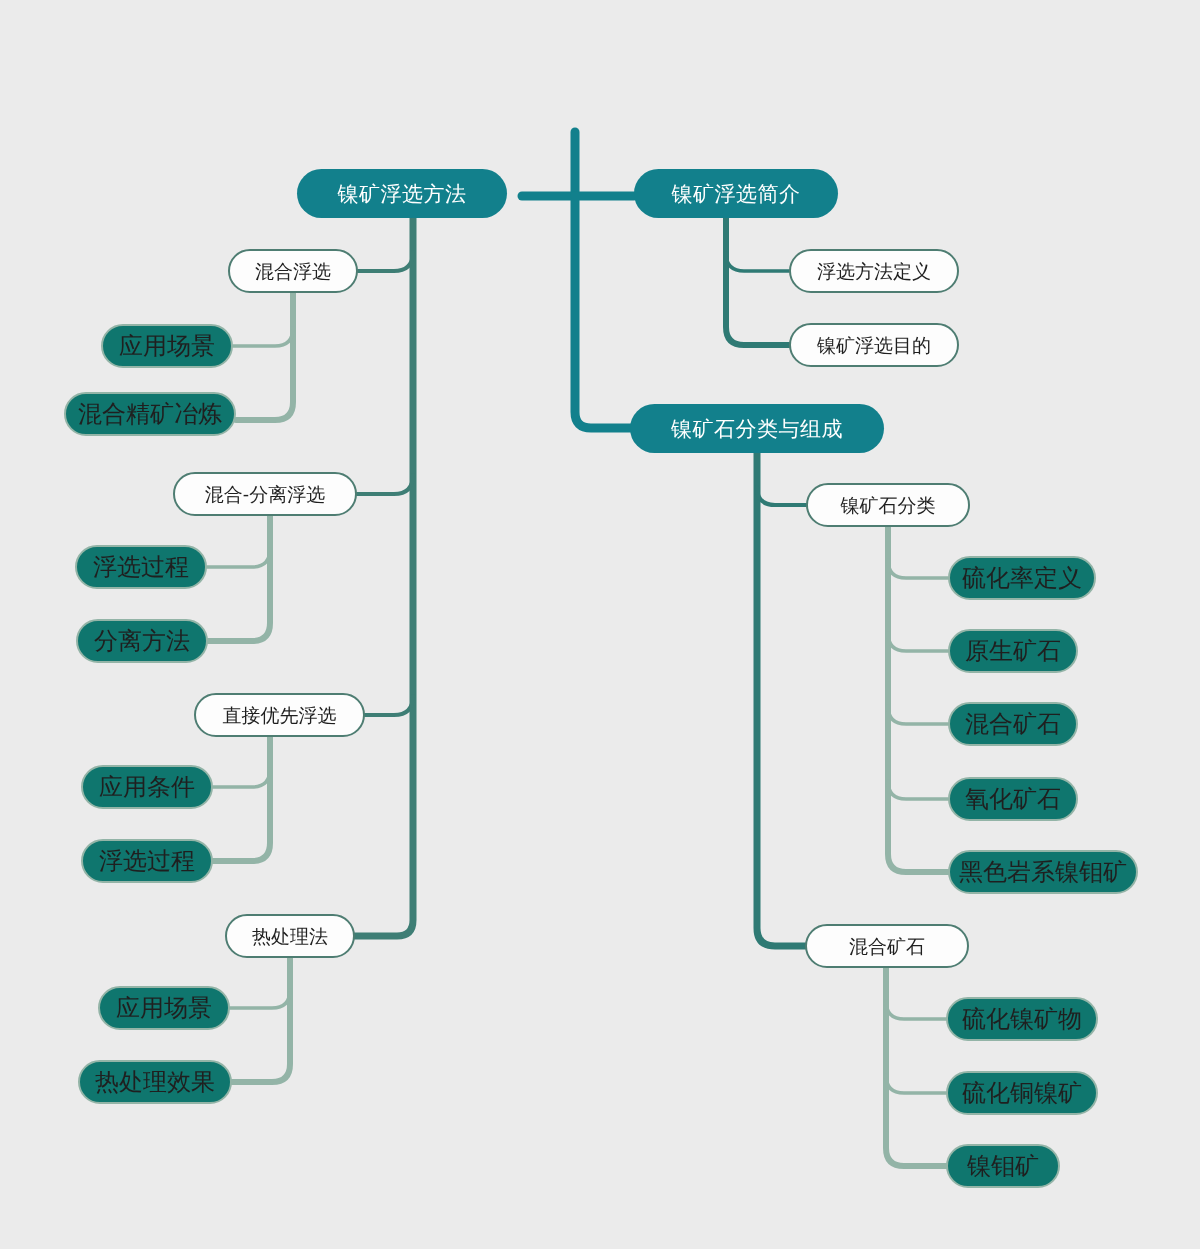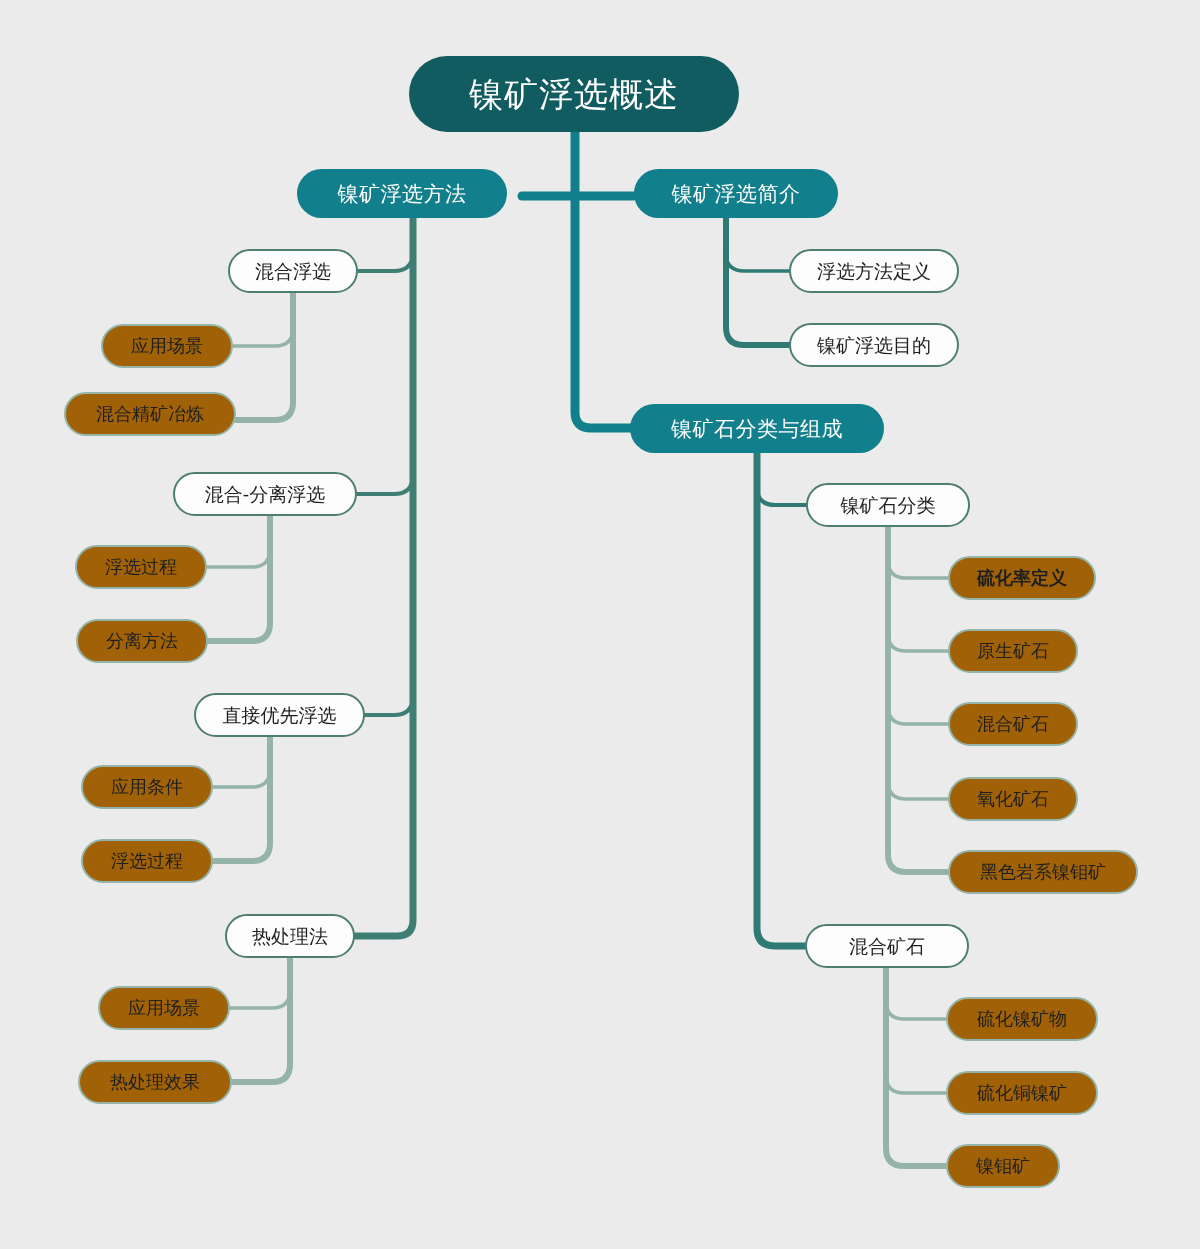--- a/index.html
+++ b/index.html
@@ -47,25 +47,25 @@
     letter-spacing: 0.5px;
   }
   .node-l3 {
     background: #fdfdfd;
     color: #1f1f1f;
     border: 2.5px solid #4E7D72;
     border-radius: 999px;
     font-size: 19px;
   }
   .node-l4 {
-    background: #a16207;
+    background: #0f766e;
     color: #1f1f1f;
     border: 2.5px solid #93B4A7;
     border-radius: 999px;
-    font-size: 18px;
+    font-size: 24px;
   }
 </style>
 </head>
 <body>
 
 <div id="mindmap-root">
 
   <svg id="edge-layer" viewBox="0 0 1200 1249" width="1200" height="1249">
     <g fill="none" stroke-linecap="round" stroke-linejoin="round">
 
@@ -106,23 +106,20 @@
       <path d="M888,706 Q888,724 906,724 L948,724" stroke="#93B4A7" stroke-width="3.5"></path>
       <path d="M888,781 Q888,799 906,799 L948,799" stroke="#93B4A7" stroke-width="3.5"></path>
 
       <path d="M886,967 L886,1148 Q886,1166 904,1166 L946,1166" stroke="#93B4A7" stroke-width="6"></path>
       <path d="M886,1001 Q886,1019 904,1019 L946,1019" stroke="#93B4A7" stroke-width="3.5"></path>
       <path d="M886,1075 Q886,1093 904,1093 L946,1093" stroke="#93B4A7" stroke-width="3.5"></path>
 
     </g>
   </svg>
 
-  <div class="node node-root" style="left:409px; top:56px; width:330px; height:76px;">
-    <span>镍矿浮选概述</span>
-  </div>
 
   <div class="node node-l2" style="left:297px; top:169px; width:210px; height:49px;">
     <span>镍矿浮选方法</span>
   </div>
 
   <div class="node node-l2" style="left:634px; top:169px; width:204px; height:49px;">
     <span>镍矿浮选简介</span>
   </div>
 
   <div class="node node-l2" style="left:630px; top:404px; width:254px; height:49px;">
@@ -172,21 +169,21 @@
   <div class="node node-l3" style="left:789px; top:249px; width:170px; height:44px;">
     <span>浮选方法定义</span>
   </div>
   <div class="node node-l3" style="left:789px; top:323px; width:170px; height:44px;">
     <span>镍矿浮选目的</span>
   </div>
 
   <div class="node node-l3" style="left:806px; top:483px; width:164px; height:44px;">
     <span>镍矿石分类</span>
   </div>
-  <div class="node node-l4" style="left:948px; top:556px; width:148px; height:44px;font-weight:bold;">
+  <div class="node node-l4" style="left:948px; top:556px; width:148px; height:44px;">
     <span>硫化率定义</span>
   </div>
   <div class="node node-l4" style="left:948px; top:629px; width:130px; height:44px;">
     <span>原生矿石</span>
   </div>
   <div class="node node-l4" style="left:948px; top:702px; width:130px; height:44px;">
     <span>混合矿石</span>
   </div>
   <div class="node node-l4" style="left:948px; top:777px; width:130px; height:44px;">
     <span>氧化矿石</span>

